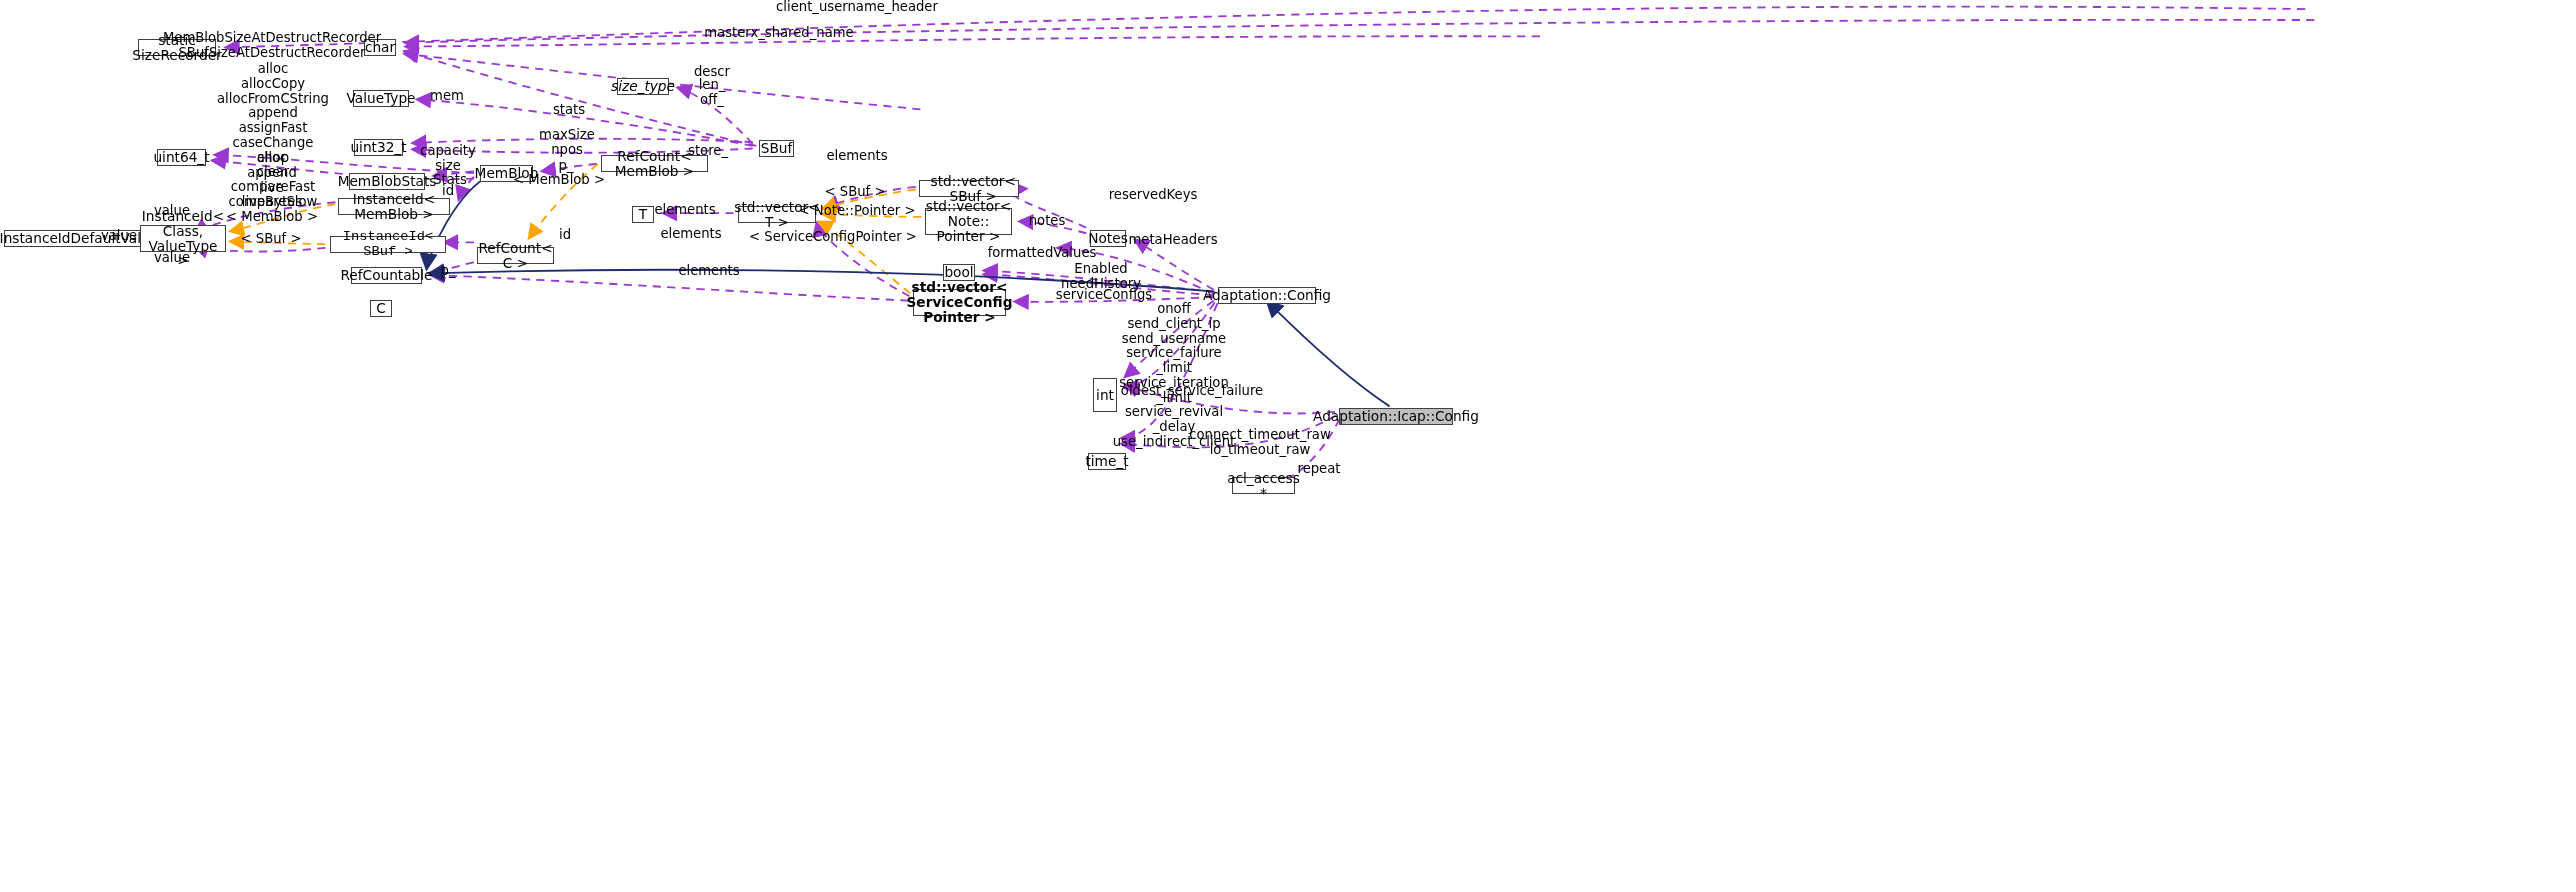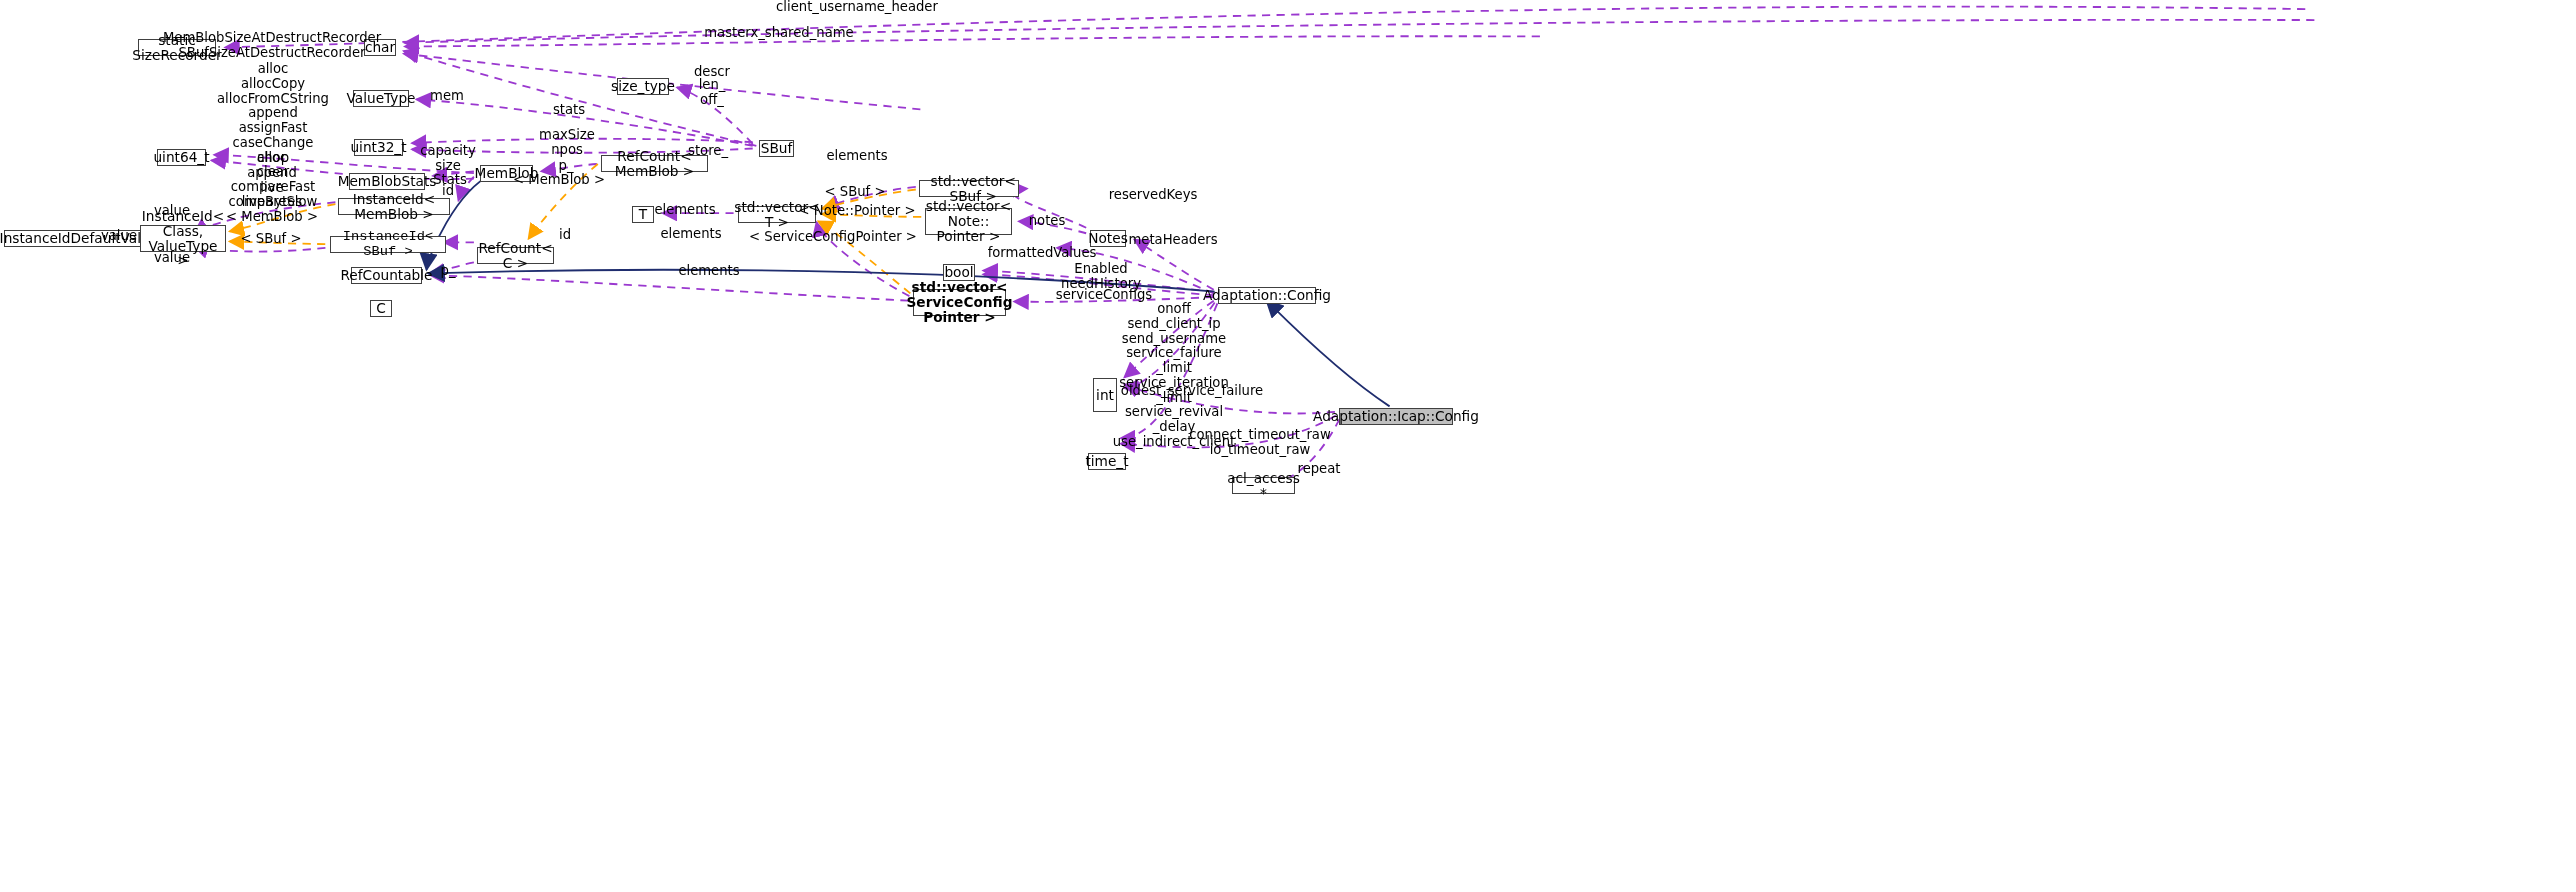--- a/index.html
+++ b/index.html
@@ -125,21 +125,21 @@
 
       <path d="M1333,320 C1100,300 800,290 470,300"></path>
 
       <path d="M1525,446 C1470,410 1410,350 1390,330"></path>
     </g>
   </svg>
 
 <div class="node thick" style="left: 138px; top: 39px; width: 78px; height: 17.3px;">static SizeRecorder</div>
     <div class="node thick" style="left: 364px; top: 39px; width: 32px; height: 17.3px;">char</div>
     <div class="node thick" style="left: 353px; top: 90px; width: 56px; height: 17.3px;">ValueType</div>
-    <div class="node thick" style="left: 617px; top: 78px; width: 52px; height: 17.3px;">size_type</div>
+    <div class="node thick" style="left: 617px; top: 78px; width: 52px; height: 17.3px; font-style: italic;">size_type</div>
     <div class="node thick" style="left: 157px; top: 149px; width: 49px; height: 17.3px;">uint64_t</div>
     <div class="node thick" style="left: 354px; top: 139px; width: 49px; height: 17.3px;">uint32_t</div>
     <div class="node thick" style="left: 759px; top: 140px; width: 35px; height: 17.3px;">SBuf</div>
     <div class="node thick" style="left: 349px; top: 173px; width: 76px; height: 17.3px;">MemBlobStats</div>
     <div class="node thick" style="left: 480px; top: 165px; width: 53px; height: 17.3px;">MemBlob</div>
     <div class="node thick" style="left: 601px; top: 155px; width: 107px; height: 17.3px;">RefCount&lt; MemBlob &gt;</div>
     <div class="node thick" style="left: 919px; top: 180px; width: 100px; height: 17.3px; padding-left: 12px;">std::vector&lt; SBuf &gt;</div>
     <div class="node thick" style="left: 338px; top: 198px; width: 112px; height: 17.3px;">InstanceId&lt; MemBlob &gt;</div>
     <div class="node thick" style="left: 632px; top: 206px; width: 22px; height: 17.3px;">T</div>
     <div class="node thick" style="left: 738px; top: 206px; width: 78px; height: 17.3px;">std::vector&lt; T &gt;</div>

